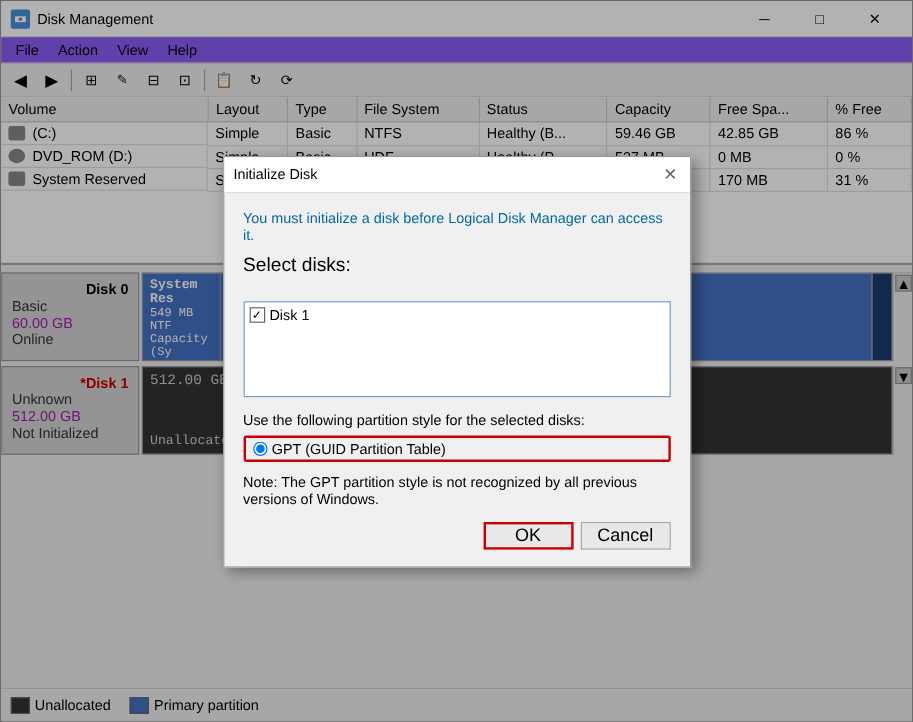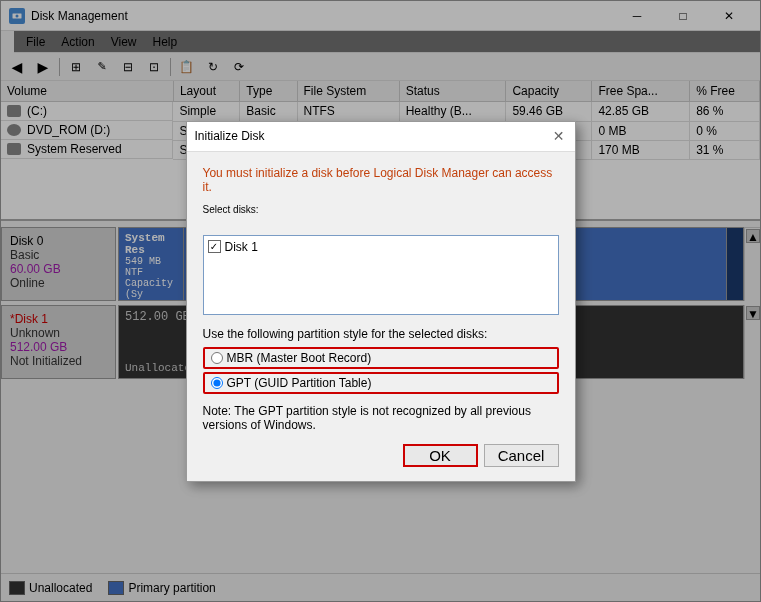--- a/index.html
+++ b/index.html
@@ -19,27 +19,26 @@
     .title-bar-icon { width: 16px; height: 16px; background: #4a90d9; border-radius: 2px; display: flex; align-items: center; justify-content: center; }
     .title-bar-text { font-size: 12px; color: #000; }
     .title-bar-controls { display: flex; gap: 0; }
     .title-btn {
       width: 46px; height: 30px; border: none; background: transparent;
       cursor: pointer; font-size: 12px; display: flex; align-items: center; justify-content: center;
     }
 
     
     .menu-bar {
-      background: #737373;
+      background: #8b5cf6;
       height: 22px;
       display: flex;
       align-items: center;
       padding: 0 4px;
       border-bottom: 1px solid #ddd;
-      margin-left: 13px;
     }
     .menu-item {
       padding: 2px 8px;
       cursor: pointer;
       font-size: 12px;
     }
 
     
     .toolbar {
       background: #f0f0f0;
@@ -110,21 +109,21 @@
     }
     .disk-label {
       width: 115px;
       min-width: 115px;
       padding: 6px 8px;
       font-size: 12px;
       background: #d4d4d4;
       border: 1px solid #999;
       margin-right: 2px;
     }
-    .disk-label .disk-name { font-weight: normal; }
+    .disk-label .disk-name { font-weight: bold; text-align: right; }
     .disk-label .disk-type { color: #333; }
     .disk-label .disk-size { color: #a21caf; }
     .disk-label .disk-status { color: #333; }
 
     .disk-partitions {
       flex: 1;
       display: flex;
       border: 1px solid #999;
     }
     .partition-block {
@@ -184,22 +183,22 @@
       padding: 0 8px;
       border-bottom: 1px solid #ddd;
     }
     .modal-title { font-size: 12px; font-weight: normal; }
     .modal-close-btn {
       width: 16px; height: 16px; border: none; background: transparent;
       cursor: pointer; font-size: 14px; display: flex; align-items: center; justify-content: center;
       color: #666;
     }
     .modal-body { padding: 14px 16px 10px; }
-    .modal-instruction { margin-bottom: 10px; color: #c2410c; font-size: 12px; }
-    .modal-label { margin-bottom: 20px; font-size: 10px; }
+    .modal-instruction { margin-bottom: 10px; color: #0369a1; font-size: 12px; }
+    .modal-label { margin-bottom: 20px; font-size: 16px; }
     .disk-list-box {
       border: 1px solid #7a9cc5;
       background: #fff;
       height: 80px;
       padding: 4px;
       margin-bottom: 12px;
     }
     .disk-list-item { display: flex; align-items: center; gap: 4px; font-size: 12px; }
     .checkbox-icon { width: 13px; height: 13px; border: 1px solid #666; background: #fff; display: inline-flex; align-items: center; justify-content: center; font-size: 10px; }
     .modal-partition-label { margin-bottom: 6px; font-size: 12px; }
@@ -402,24 +401,20 @@
         <div class="disk-list-item">
           <div class="checkbox-icon">✓</div>
           <span>Disk 1</span>
         </div>
       </div>
 
       <p class="modal-partition-label">Use the following partition style for the selected disks:</p>
 
       <div class="radio-group">
         <div class="radio-box" style="border:2px solid #c00;">
-          <input type="radio" class="radio-input" name="partition" style="">
-          <span>MBR (Master Boot Record)</span>
-        </div>
-        <div class="radio-box" style="border:2px solid #c00;">
           <input type="radio" class="radio-input" name="partition" checked="" style="">
           <span>GPT (GUID Partition Table)</span>
         </div>
       </div>
 
       <p class="modal-note">Note: The GPT partition style is not recognized by all previous versions of Windows.</p>
 
       <div class="modal-buttons">
         <button class="modal-btn ok-btn">OK</button>
         <button class="modal-btn">Cancel</button>

